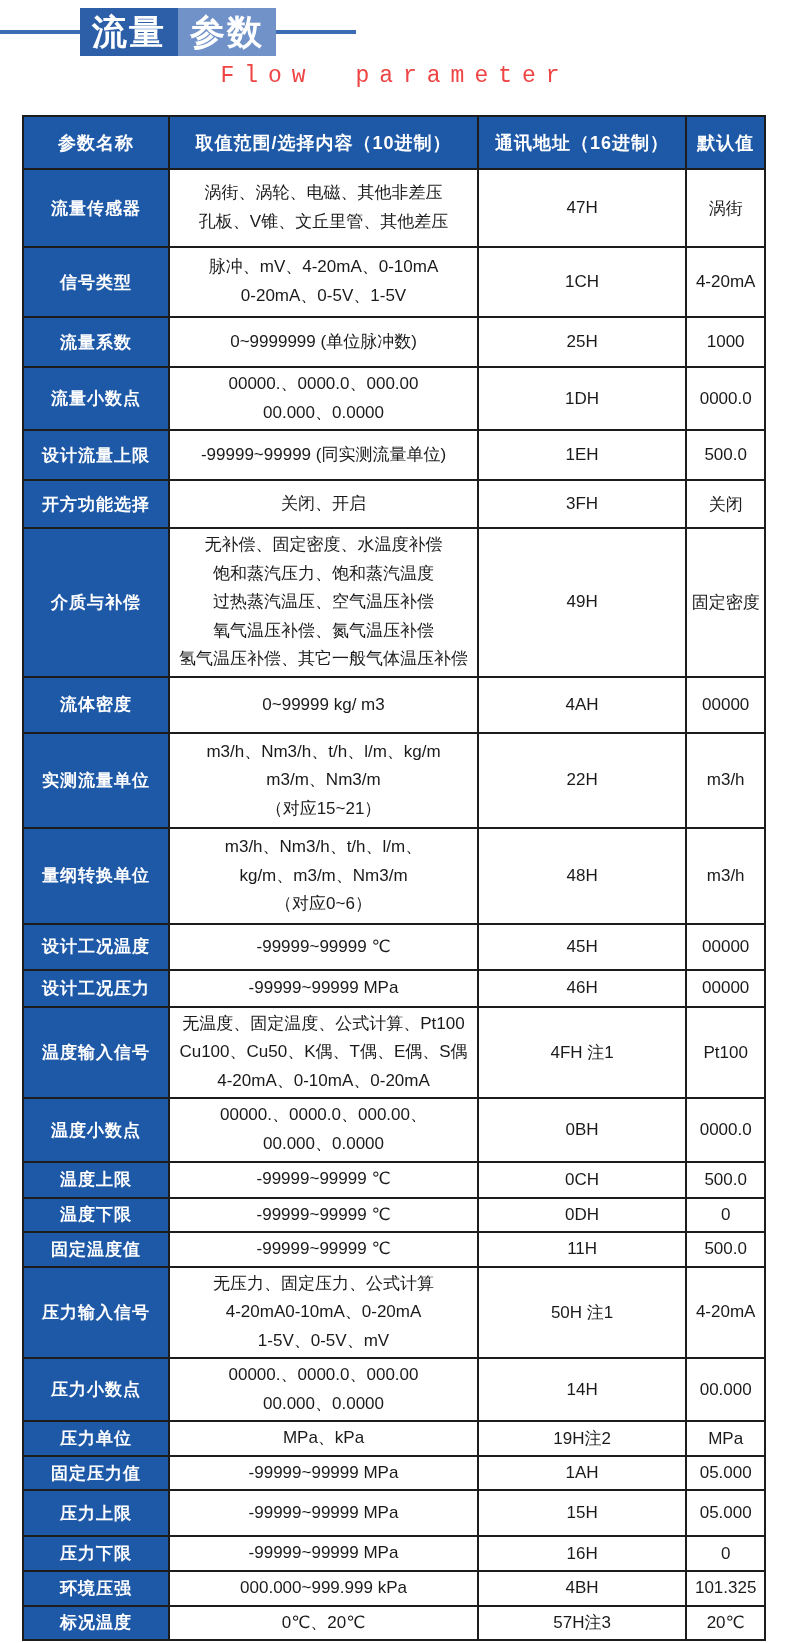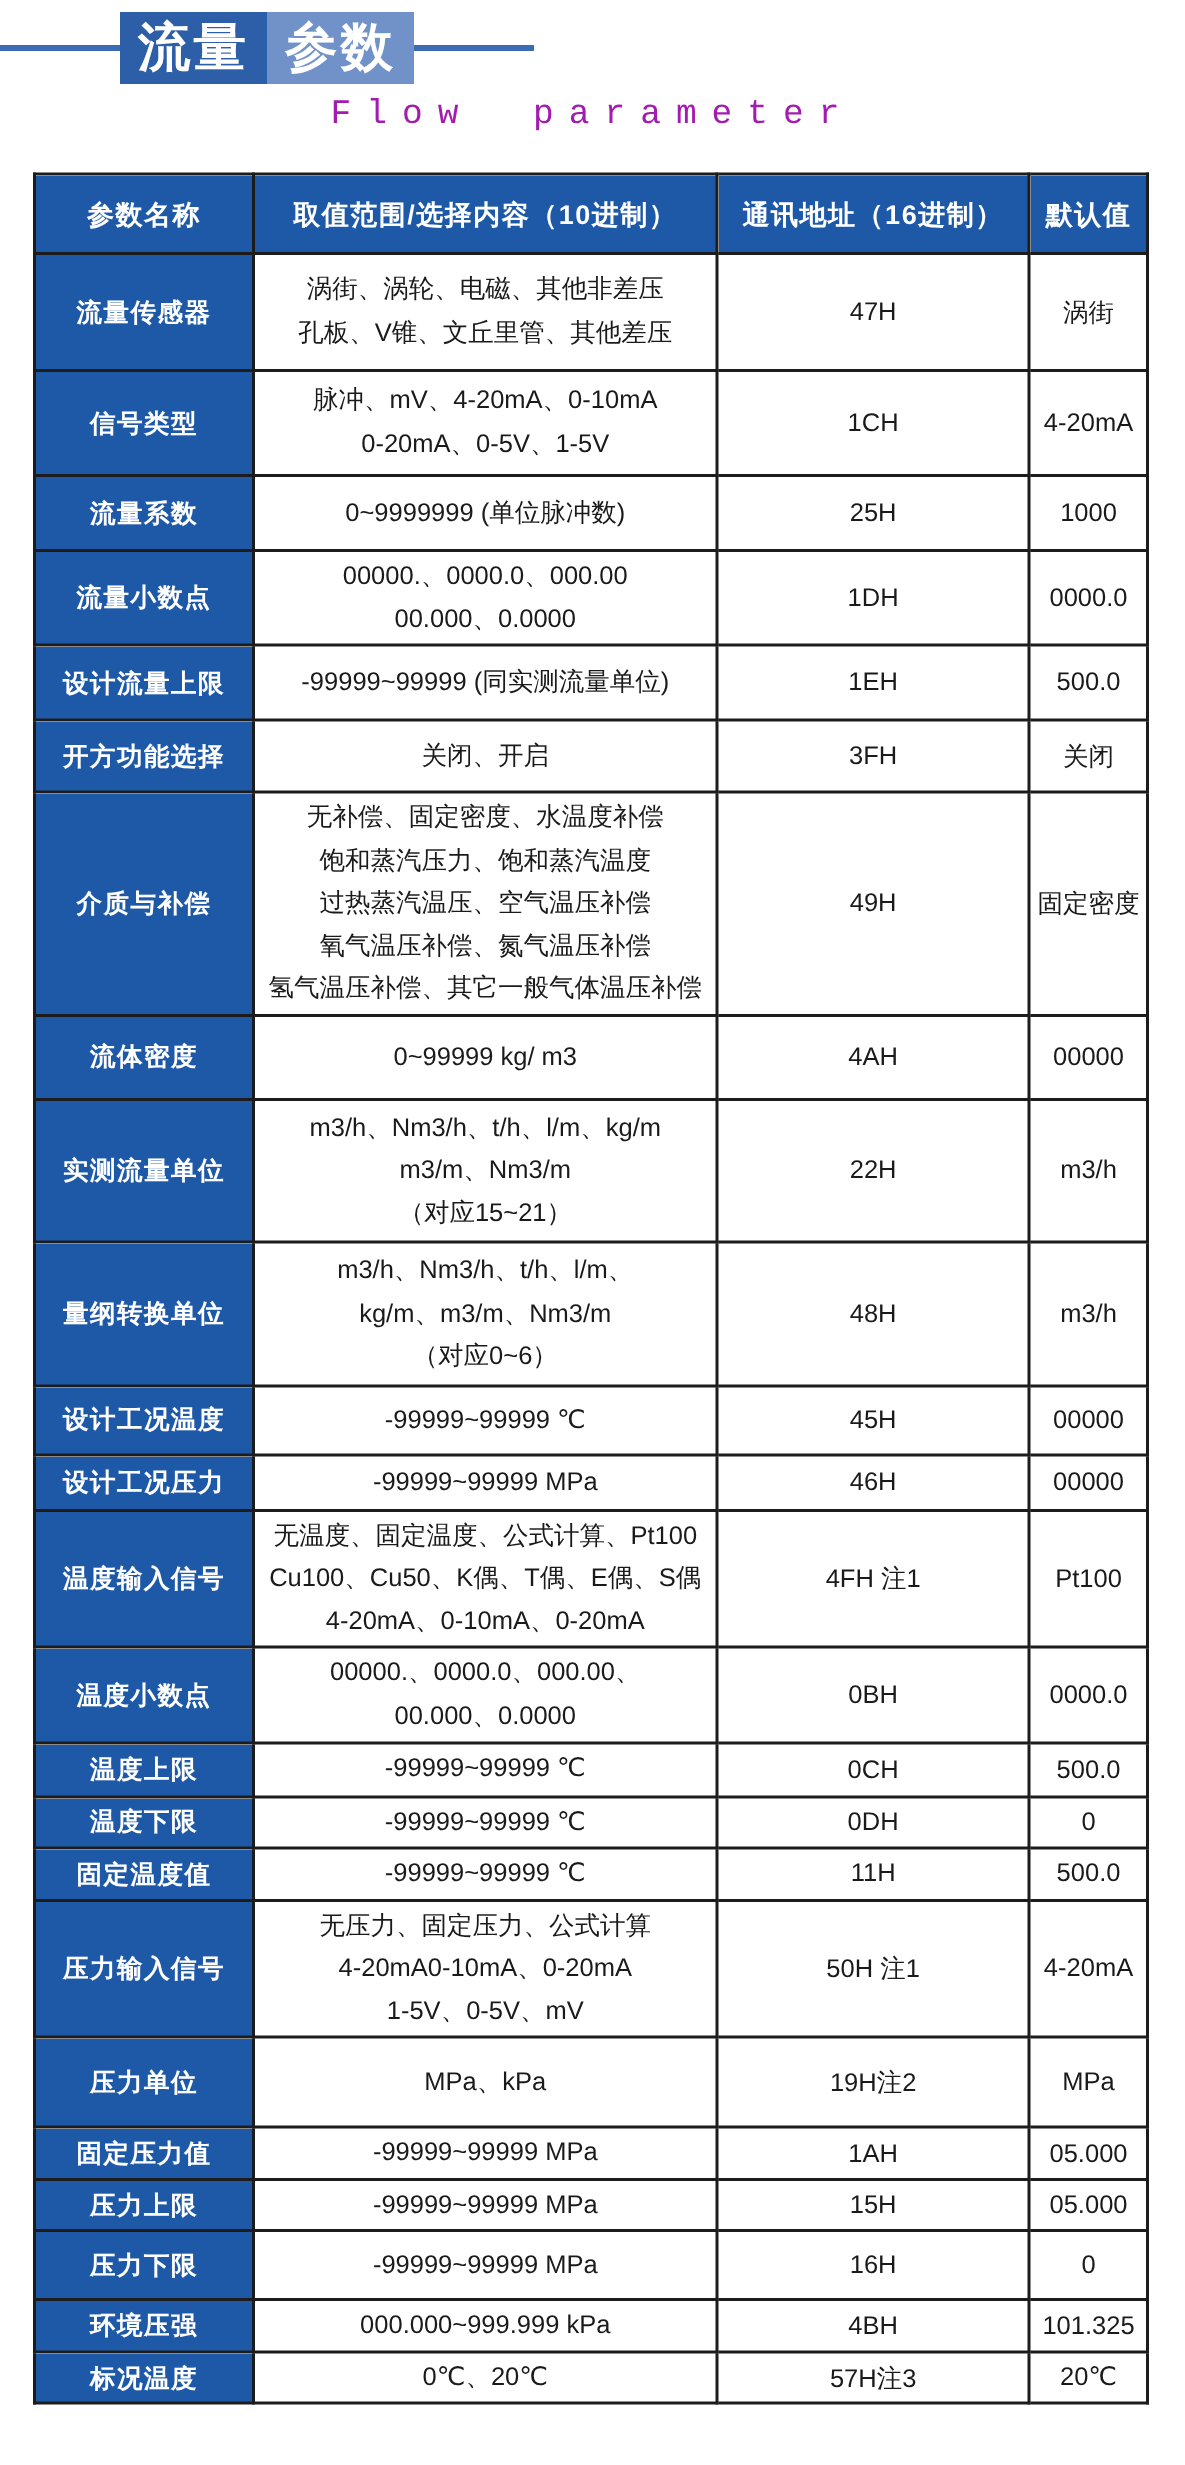--- a/index.html
+++ b/index.html
@@ -42,21 +42,21 @@
   }
   .title-box.dark  { background: var(--title-dark-blue, #2d5ea8); }
   .title-box.light { background: var(--title-light-blue, #7092c8); }
   .title-en {
     margin-top: 7px;
     text-align: center;
     font-family: "Liberation Mono", "DejaVu Sans Mono", monospace;
     font-size: 23px;
     letter-spacing: 10px;
     word-spacing: 16px;
-    color: #a21caf;
+    color: #ef4444;
     white-space: nowrap;
   }
 
   
   table.param-table {
     border-collapse: collapse;
     table-layout: fixed;
     width: 744px;
     margin: 26px auto 0 22px;
     border: 2px solid var(--border-black, #1c1c1c);
@@ -303,20 +303,29 @@
           <td class="col-name name-cell">压力输入信号</td>
           <td class="col-range range-cell">
             <div class="range-line">无压力、固定压力、公式计算</div>
             <div class="range-line">4-20mA0-10mA、0-20mA</div>
             <div class="range-line">1-5V、0-5V、mV</div>
           </td>
           <td class="col-addr addr-cell">50H 注1</td>
           <td class="col-default default-cell">4-20mA</td>
         </tr>
         <tr>
+          <td class="col-name name-cell">压力小数点</td>
+          <td class="col-range range-cell">
+            <div class="range-line">00000.、0000.0、000.00</div>
+            <div class="range-line">00.000、0.0000</div>
+          </td>
+          <td class="col-addr addr-cell">14H</td>
+          <td class="col-default default-cell">00.000</td>
+        </tr>
+        <tr>
           <td class="col-name name-cell">压力单位</td>
           <td class="col-range range-cell">
             <div class="range-line">MPa、kPa</div>
           </td>
           <td class="col-addr addr-cell">19H注2</td>
           <td class="col-default default-cell">MPa</td>
         </tr>
         <tr>
           <td class="col-name name-cell">固定压力值</td>
           <td class="col-range range-cell">

